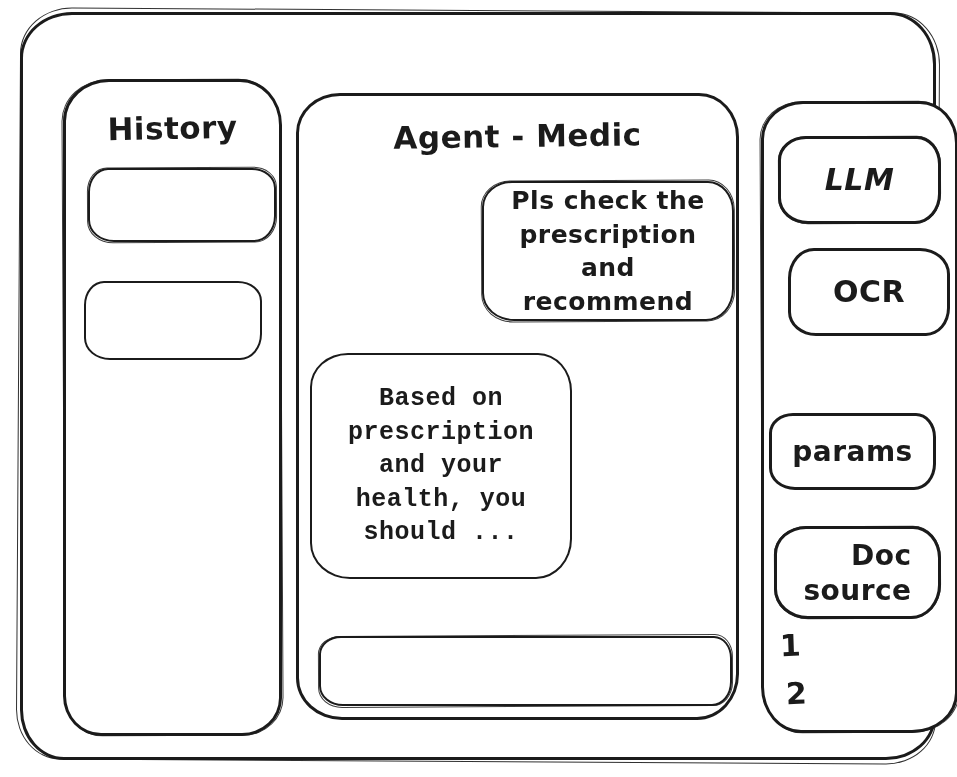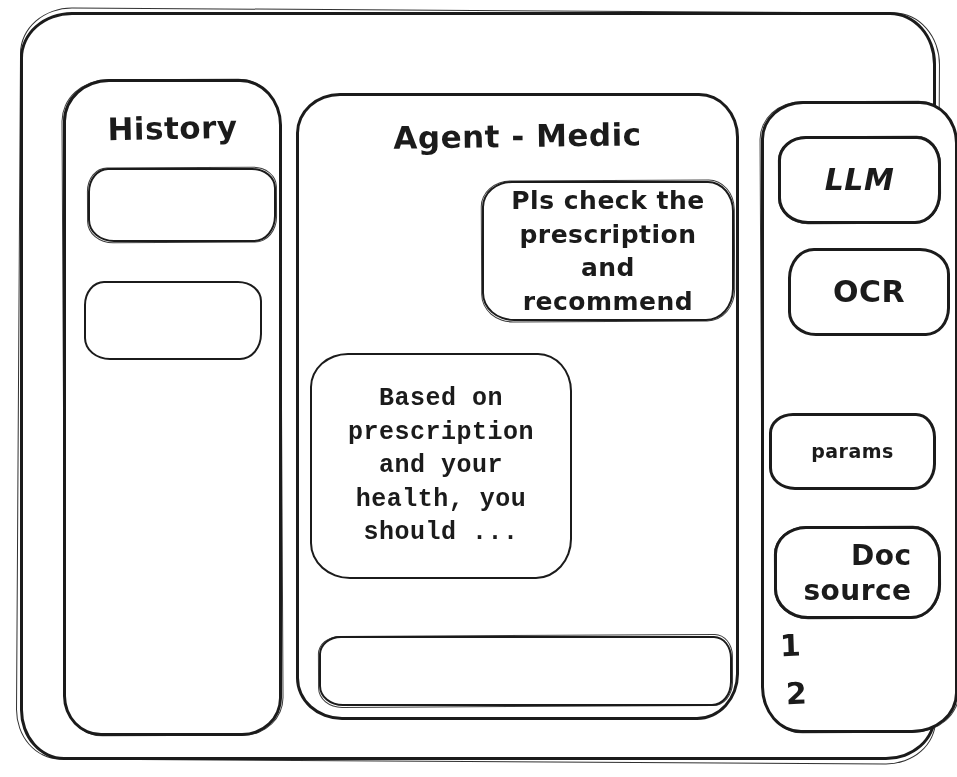--- a/index.html
+++ b/index.html
@@ -130,21 +130,21 @@
     border-radius:28px 24px 26px 30px / 24px 28px 30px 26px;
     font-style:italic;
   }
   #btn-ocr{
     left:24px;top:144px;width:162px;height:88px;
     border-radius:26px 30px 24px 28px / 30px 26px 28px 24px;
   }
   #btn-params{
     left:5px;top:309px;width:167px;height:77px;
     border-radius:24px 20px 22px 26px / 20px 24px 26px 22px;
-    font-size:19px;
+    font-size:28px;
   }
   #btn-docsource{
     left:10px;top:422px;width:167px;height:93px;
     border-radius:32px 28px 30px 34px / 28px 32px 34px 30px;
     font-size:28px;
     white-space:pre-line;
   }
   .doc-num{
     position:absolute;
     font-size:30px;

